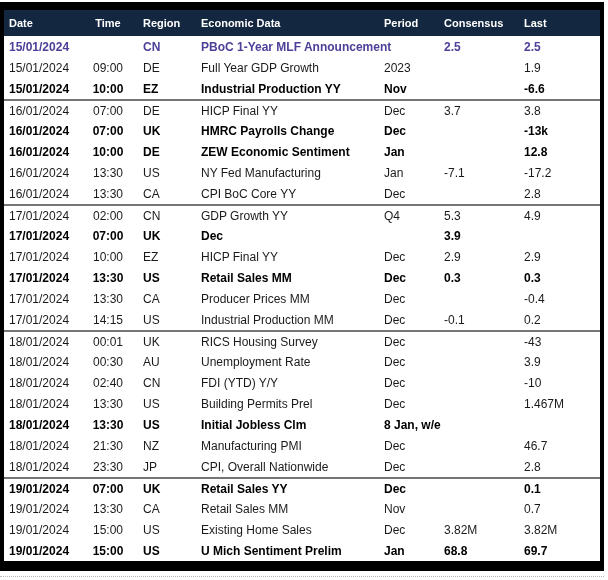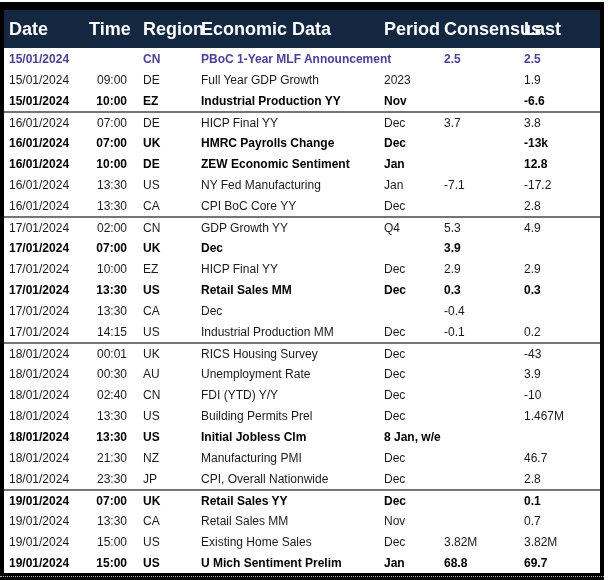--- a/index.html
+++ b/index.html
@@ -26,42 +26,42 @@
     width: 604px;
     border-style: solid;
     border-color: var(--frame-border);
     border-width: 8px 4px 10px 4px;
     background: #ffffff;
   }
   .thead {
     display: grid;
     grid-template-columns: 80px 38px 74px 183px 60px 80px 1fr;
     padding-left: 5px;
-    height: 38px;
+    height: 26px;
     align-items: center;
     background: var(--header-bg);
     color: var(--header-text);
-    font-size: 18px;
+    font-size: 11px;
     font-weight: bold;
   }
   .row {
     display: grid;
     grid-template-columns: 80px 38px 74px 183px 60px 80px 1fr;
     padding-left: 5px;
     height: 21px;
     align-items: center;
     font-size: 12px;
     color: var(--row-text);
     background: #ffffff;
   }
   .row.bold { font-weight: bold; color: var(--bold-text); }
   .row.highlight { font-weight: bold; color: var(--highlight-text); }
   .row.group-start { border-top: 2px solid var(--group-divider); }
   .cell { white-space: nowrap; overflow: visible; line-height: 1; }
-  .c-time { text-align: right; }
+  .c-time { text-align: center; }
   .c-region { padding-left: 16px; }
   .bottom-dotted {
     position: absolute;
     left: 0; top: 576px;
     width: 604px;
     border-top: 1px dotted #b9b9b9;
   }
 </style>
 </head>
 <body>
@@ -182,20 +182,21 @@
           <div class="cell c-region">US</div>
           <div class="cell c-event">Retail Sales MM</div>
           <div class="cell c-period">Dec</div>
           <div class="cell c-consensus">0.3</div>
           <div class="cell c-last">0.3</div>
         </div>
         <div class="row normal">
           <div class="cell c-date">17/01/2024</div>
           <div class="cell c-time">13:30</div>
           <div class="cell c-region">CA</div>
+          <div class="cell c-event">Producer Prices MM</div>
           <div class="cell c-period">Dec</div>
           <div class="cell c-consensus"></div>
           <div class="cell c-last">-0.4</div>
         </div>
         <div class="row normal">
           <div class="cell c-date">17/01/2024</div>
           <div class="cell c-time">14:15</div>
           <div class="cell c-region">US</div>
           <div class="cell c-event">Industrial Production MM</div>
           <div class="cell c-period">Dec</div>

